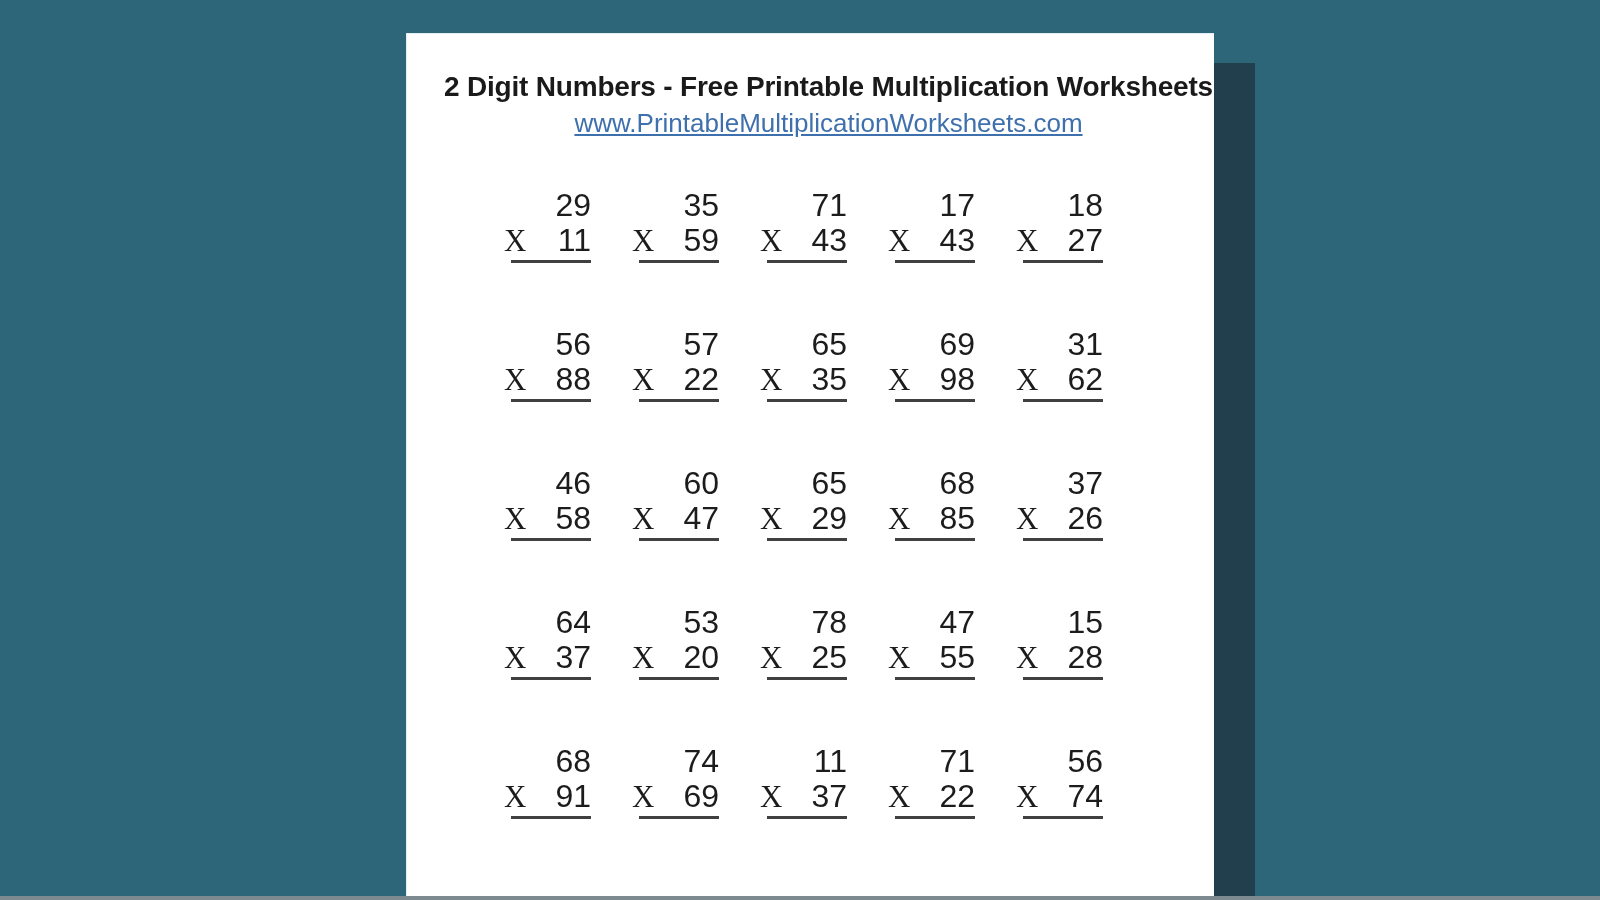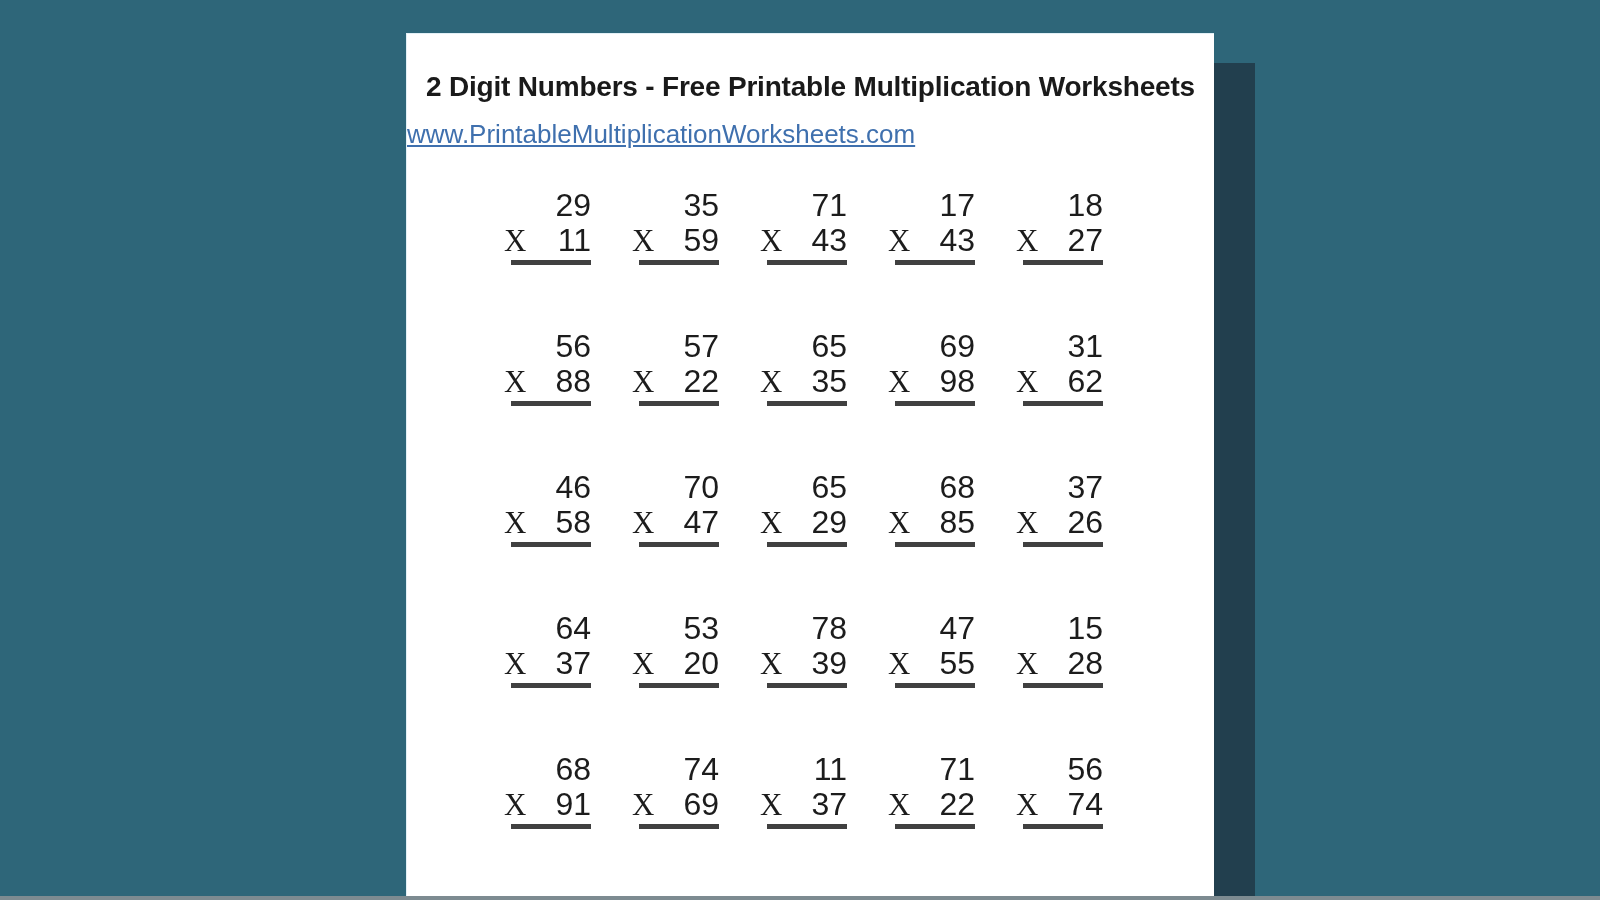--- a/index.html
+++ b/index.html
@@ -17,49 +17,51 @@
     background: #223f4e;
   }
   .worksheet-page {
     position: absolute;
     left: 406px; top: 33px;
     width: 808px; height: 864px;
     background: #ffffff;
     border-top: 1px solid #e2f0f6;
     border-left: 1px solid #e2f0f6;
     box-sizing: border-box;
+    padding-left: 36px;
   }
   .ws-title {
     margin-top: 37px;
     text-align: center;
     font-size: 28px;
     font-weight: bold;
     letter-spacing: -0.2px;
     color: #1a1a1a;
   }
   .ws-link-row {
-    margin-top: 16px;
+    text-align: center;
+    margin-top: 5px;
   }
   .ws-link {
     font-size: 26px;
     color: #3f70ae;
     text-decoration: underline;
     cursor: pointer;
   }
   .problems-grid {
     position: absolute;
     left: 104px; top: 154px;
     display: grid;
     grid-template-columns: repeat(5, 80px);
     column-gap: 48px;
     row-gap: 64px;
   }
   .problem {
     width: 80px;
-    border-bottom: 5px solid #404040;
+    border-bottom: 3px solid #404040;
     padding-bottom: 2px;
   }
   .top-num {
     font-size: 32px;
     line-height: 35px;
     text-align: right;
     color: #1c1c1c;
   }
   .second-line {
     display: flex;
@@ -167,21 +169,21 @@
     </div>
 
     <div class="problem">
       <div class="top-num">46</div>
       <div class="second-line">
           <span class="mult-sign">X</span>
           <span>58</span>
         </div>
     </div>
     <div class="problem">
-      <div class="top-num">70</div>
+      <div class="top-num">60</div>
       <div class="second-line">
           <span class="mult-sign">X</span>
           <span>47</span>
         </div>
     </div>
     <div class="problem">
       <div class="top-num">65</div>
       <div class="second-line">
           <span class="mult-sign">X</span>
           <span>29</span>
@@ -213,21 +215,21 @@
       <div class="top-num">53</div>
       <div class="second-line">
           <span class="mult-sign">X</span>
           <span>20</span>
         </div>
     </div>
     <div class="problem">
       <div class="top-num">78</div>
       <div class="second-line">
           <span class="mult-sign">X</span>
-          <span>39</span>
+          <span>25</span>
         </div>
     </div>
     <div class="problem">
       <div class="top-num">47</div>
       <div class="second-line">
           <span class="mult-sign">X</span>
           <span>55</span>
         </div>
     </div>
     <div class="problem">

